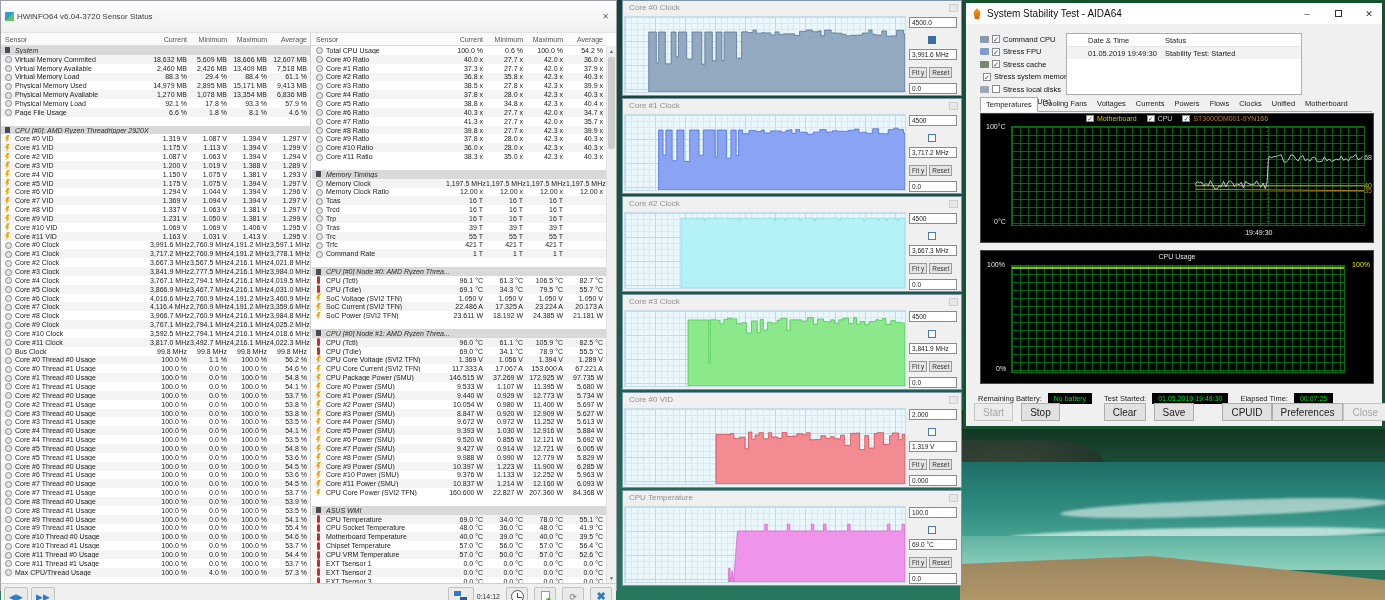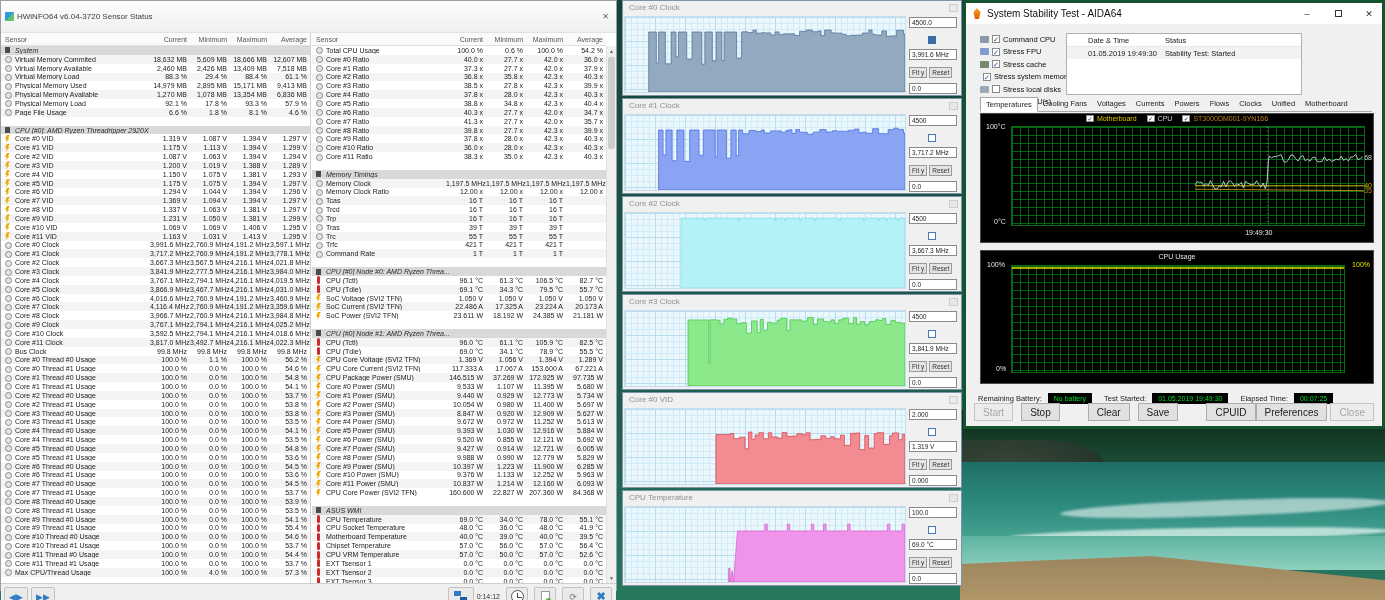--- a/index.html
+++ b/index.html
@@ -1335,19 +1335,19 @@
       <span>Remaining Battery:</span>
       <span class="lcd">No battery</span>
       <span>Test Started:</span>
       <span class="lcd">01.05.2019 19:49:30</span>
       <span>Elapsed Time:</span>
       <span class="lcd">00:07:25</span>
     </div>
   <div class="aida-buttons" id="aida-buttons">
       <button class="abtn disabled">Start</button>
       <button class="abtn" style="margin-left: 8px;">Stop</button>
-      <button class="abtn" style="margin-left: 28px;">Clear</button>
+      <button class="abtn" style="margin-left: 44px;">Clear</button>
       <button class="abtn" style="margin-left: 8px;">Save</button>
       <button class="abtn" style="margin-left: 28px;">CPUID</button>
       <button class="abtn" style="">Preferences</button>
       <button class="abtn disabled" style="margin-left: auto;">Close</button>
     </div>
 </div>
 
 </body></html>

